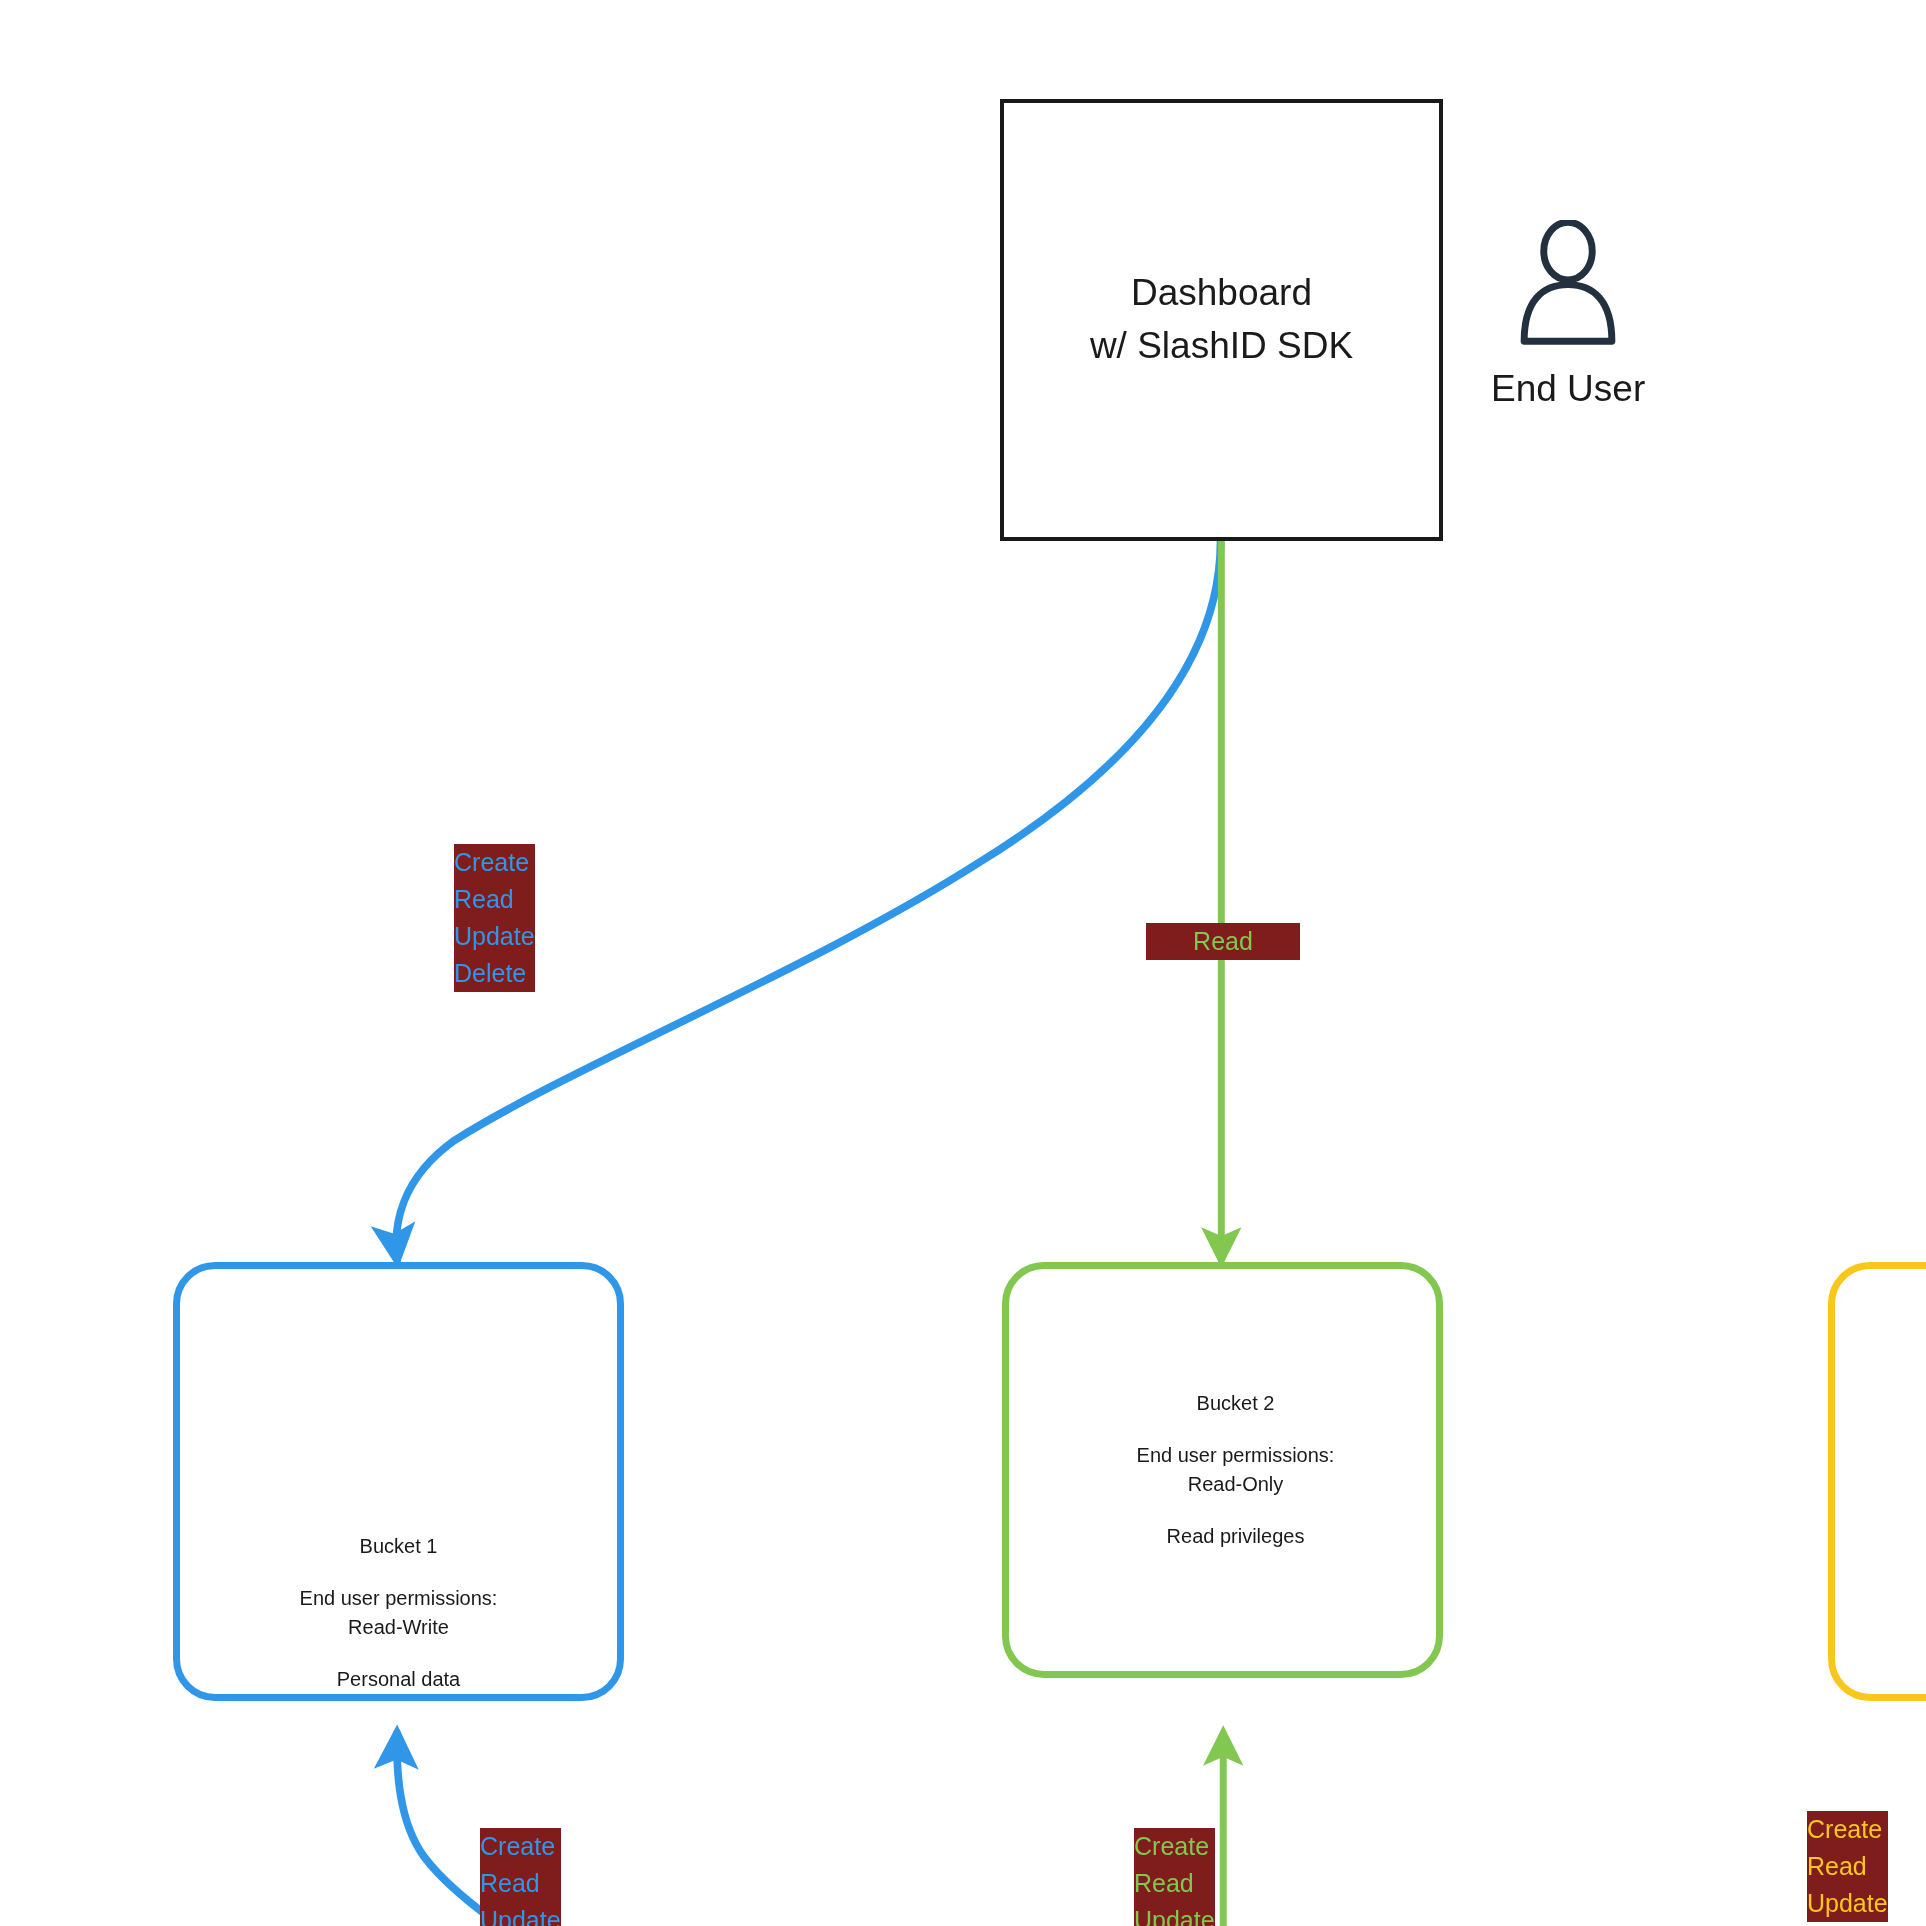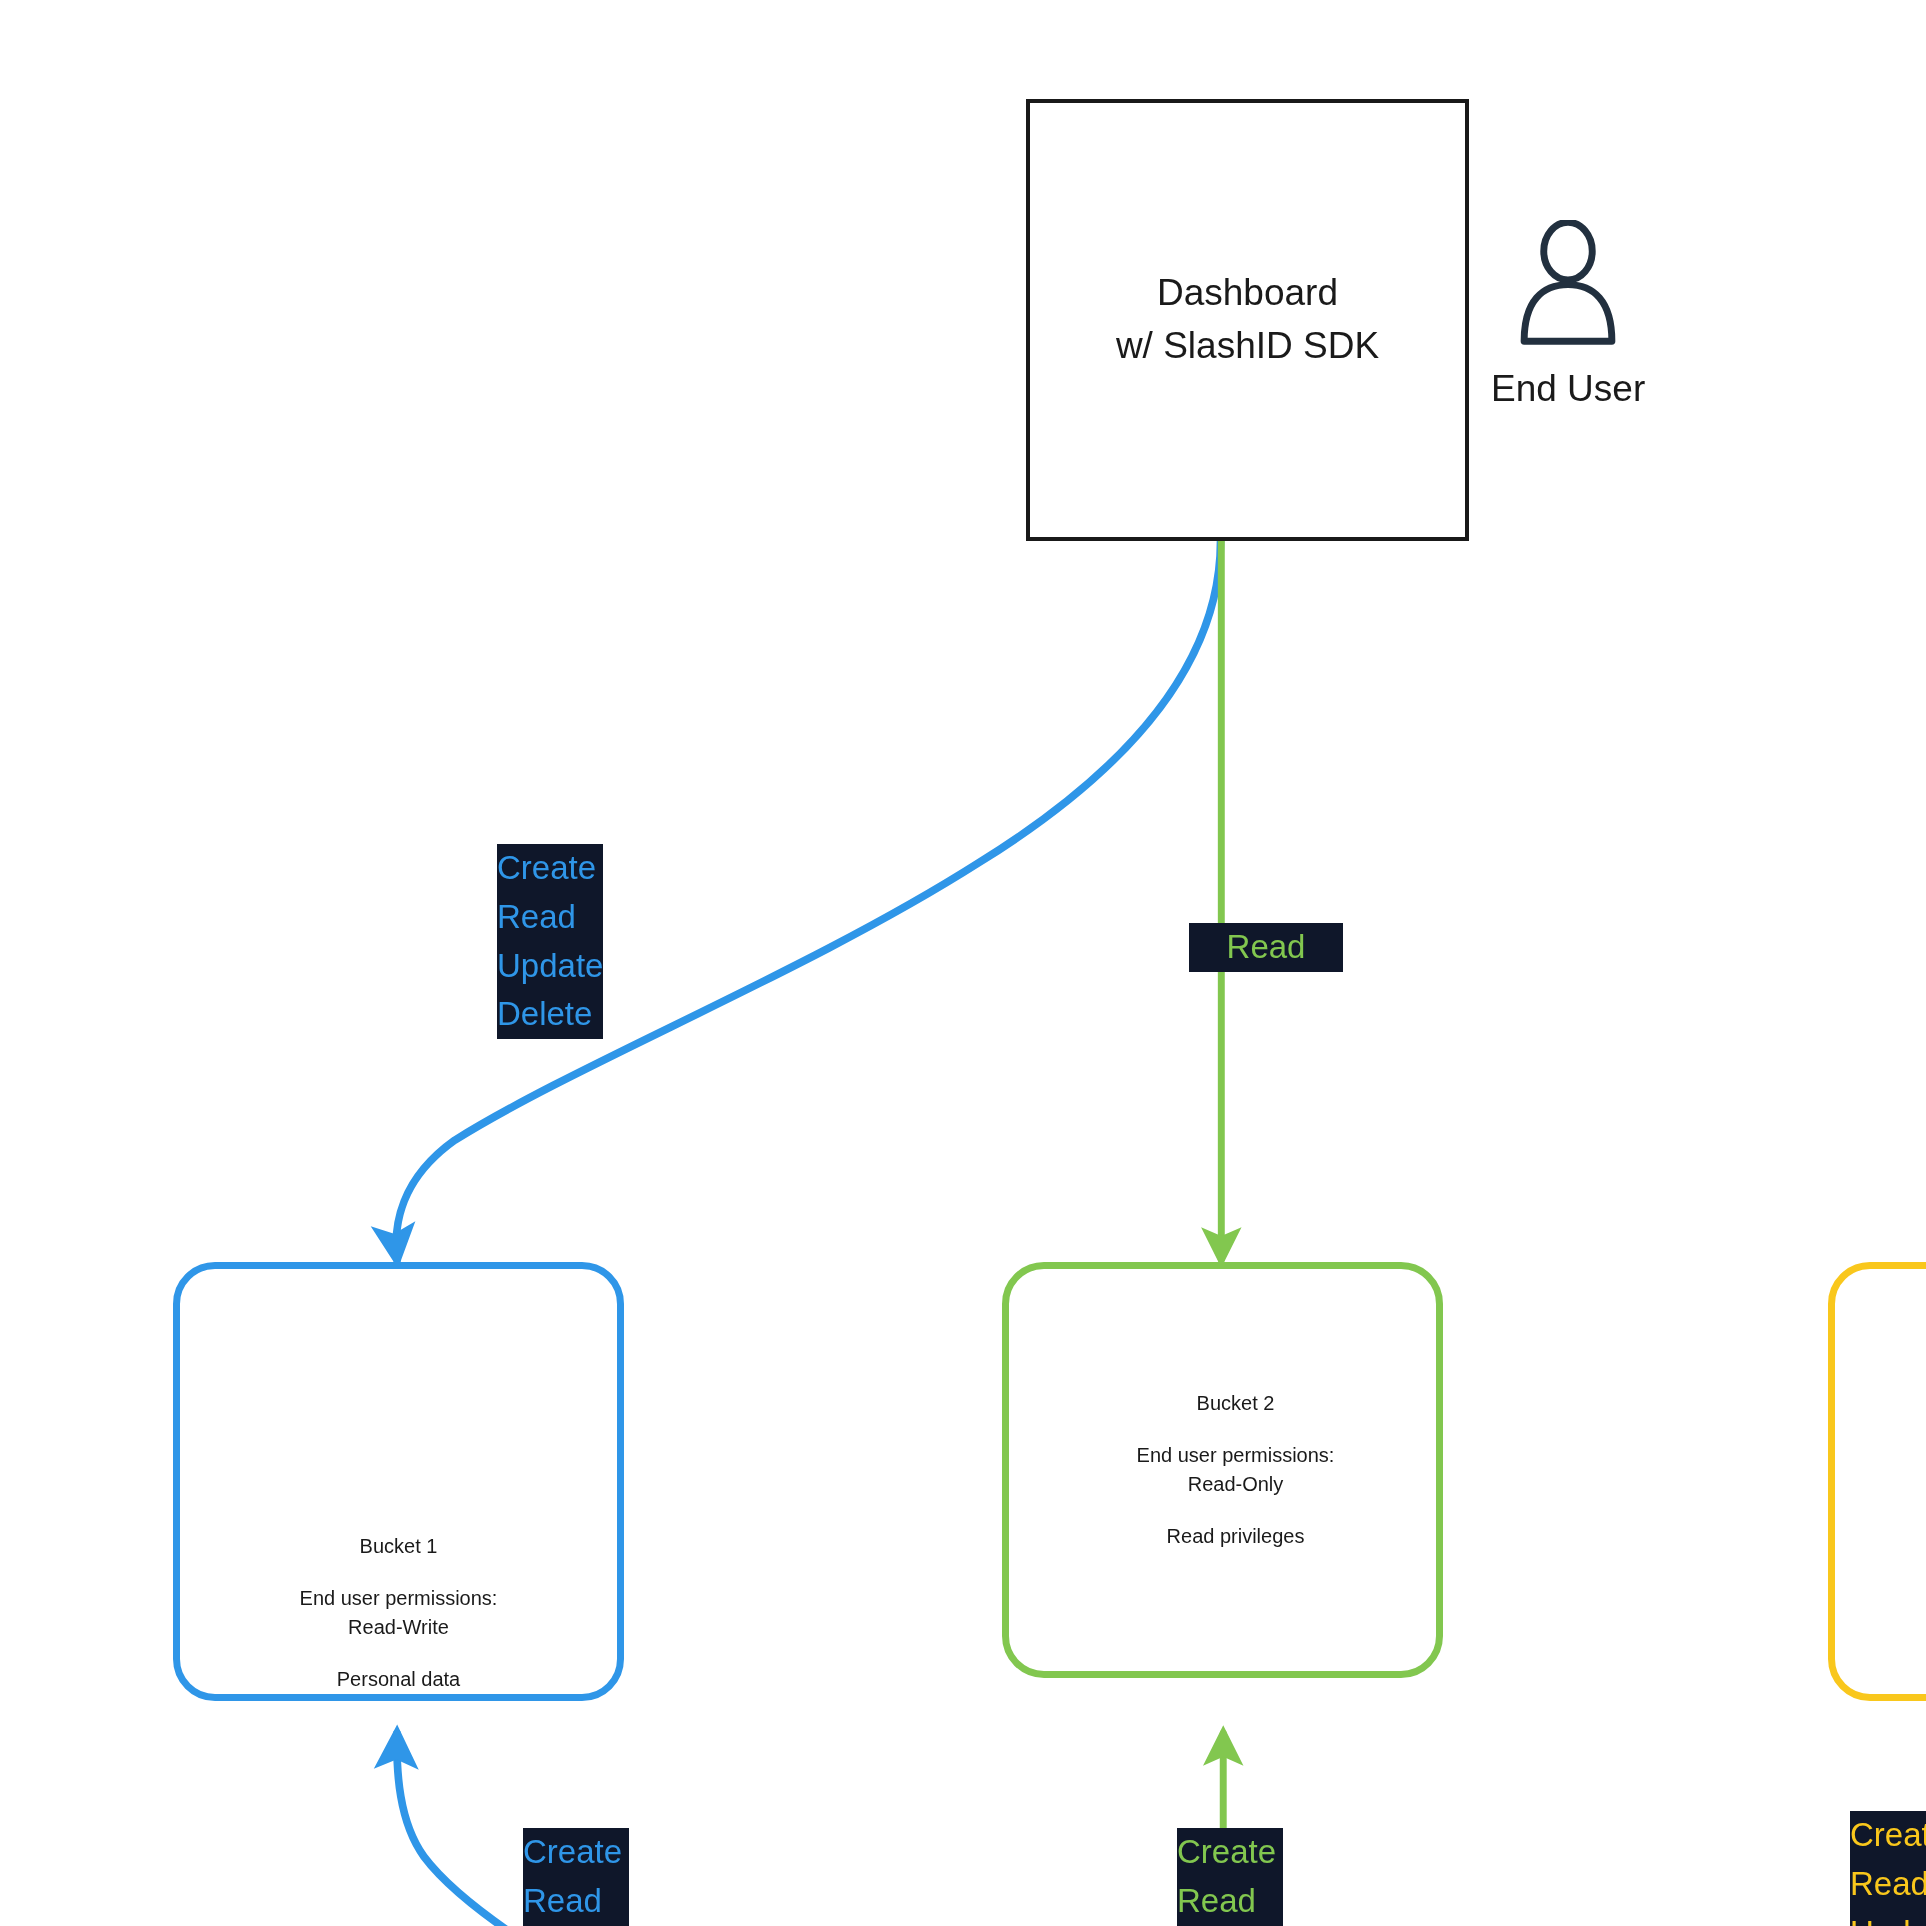--- a/index.html
+++ b/index.html
@@ -35,21 +35,20 @@
     background: #ffffff;
     display: flex;
     flex-direction: column;
     align-items: center;
     justify-content: center;
     text-align: center;
     color: #1a1a1a;
   }
   .node.rect {
     border: 4.2px solid #191919;
-    margin-left: 26px;
   }
   .node.rounded {
     border-width: 7px;
     border-style: solid;
     border-radius: 42px;
   }
   .node-title-lg {
     font-size: 37px;
     line-height: 1.42;
     font-weight: 400;
@@ -75,26 +74,25 @@
   .actor-label {
     font-size: 37px;
     color: #1a1a1a;
     margin-top: 10px;
     white-space: nowrap;
   }
 
   
   .edge-label {
     position: absolute;
-    font-size: 33px;
+    font-size: 25px;
     line-height: 1.48;
     white-space: nowrap;
-    background: #0f172a;
+    background: #7f1d1d;
     text-align: left;
-    margin-left: 43px;
   }
   .edge-label.center { text-align: center; }
   .c-blue   { color: #2f96e8; }
   .c-green  { color: #82c74f; }
   .c-yellow { color: #f9c71c; }
 </style>
 </head>
 <body>
 
 <div id="canvas">

